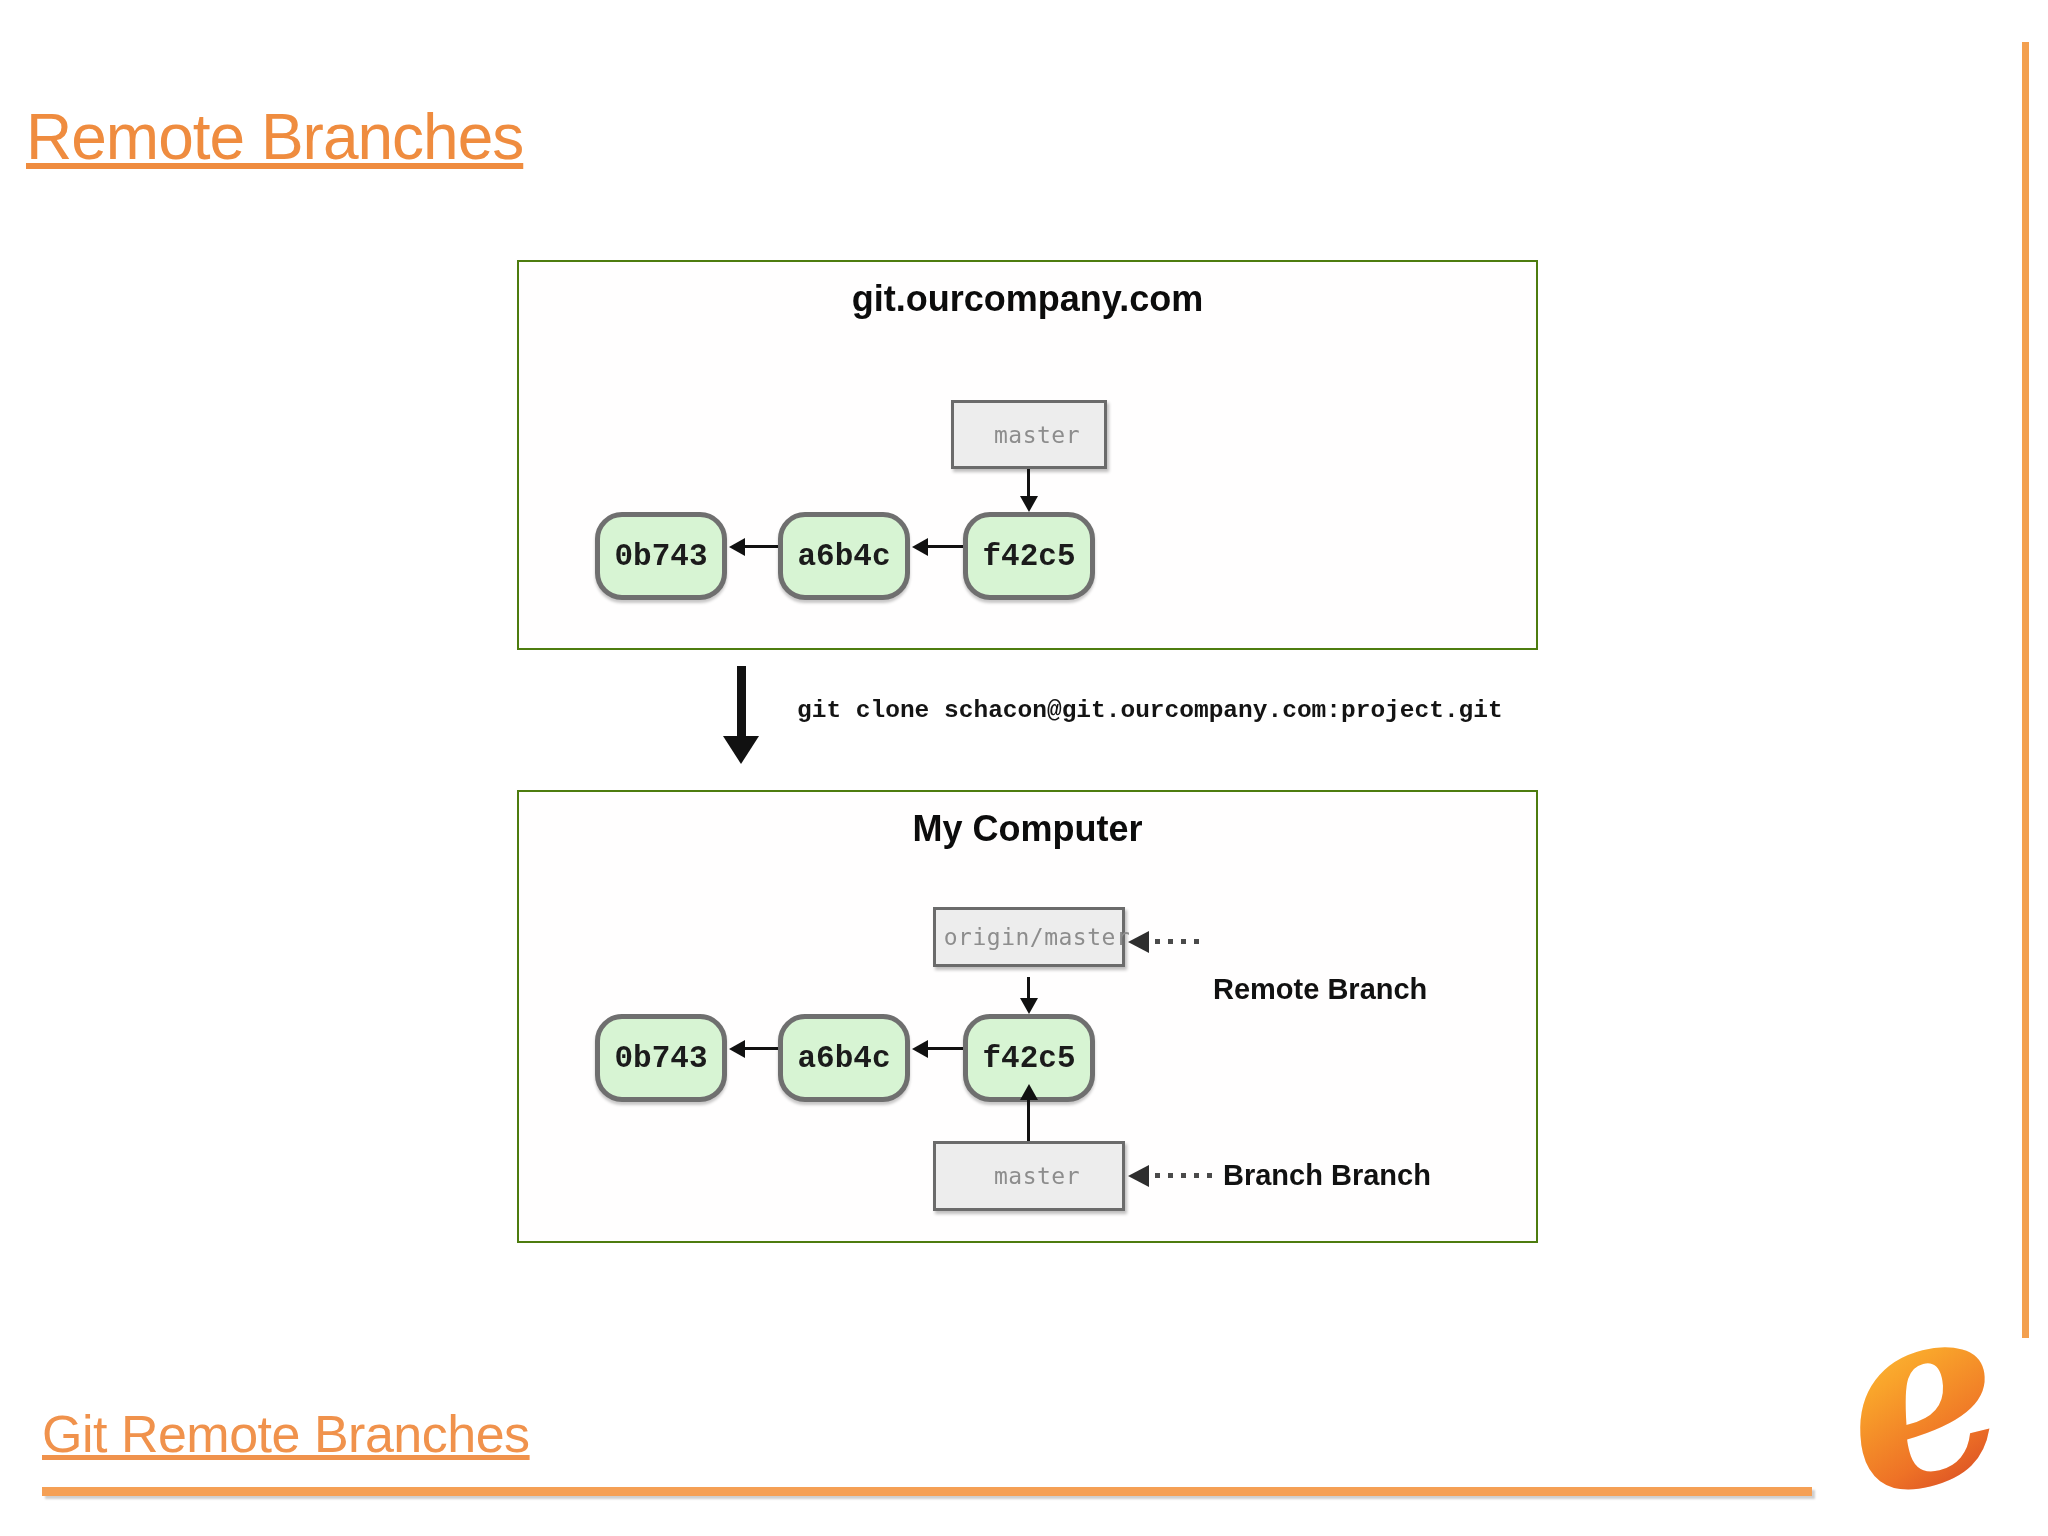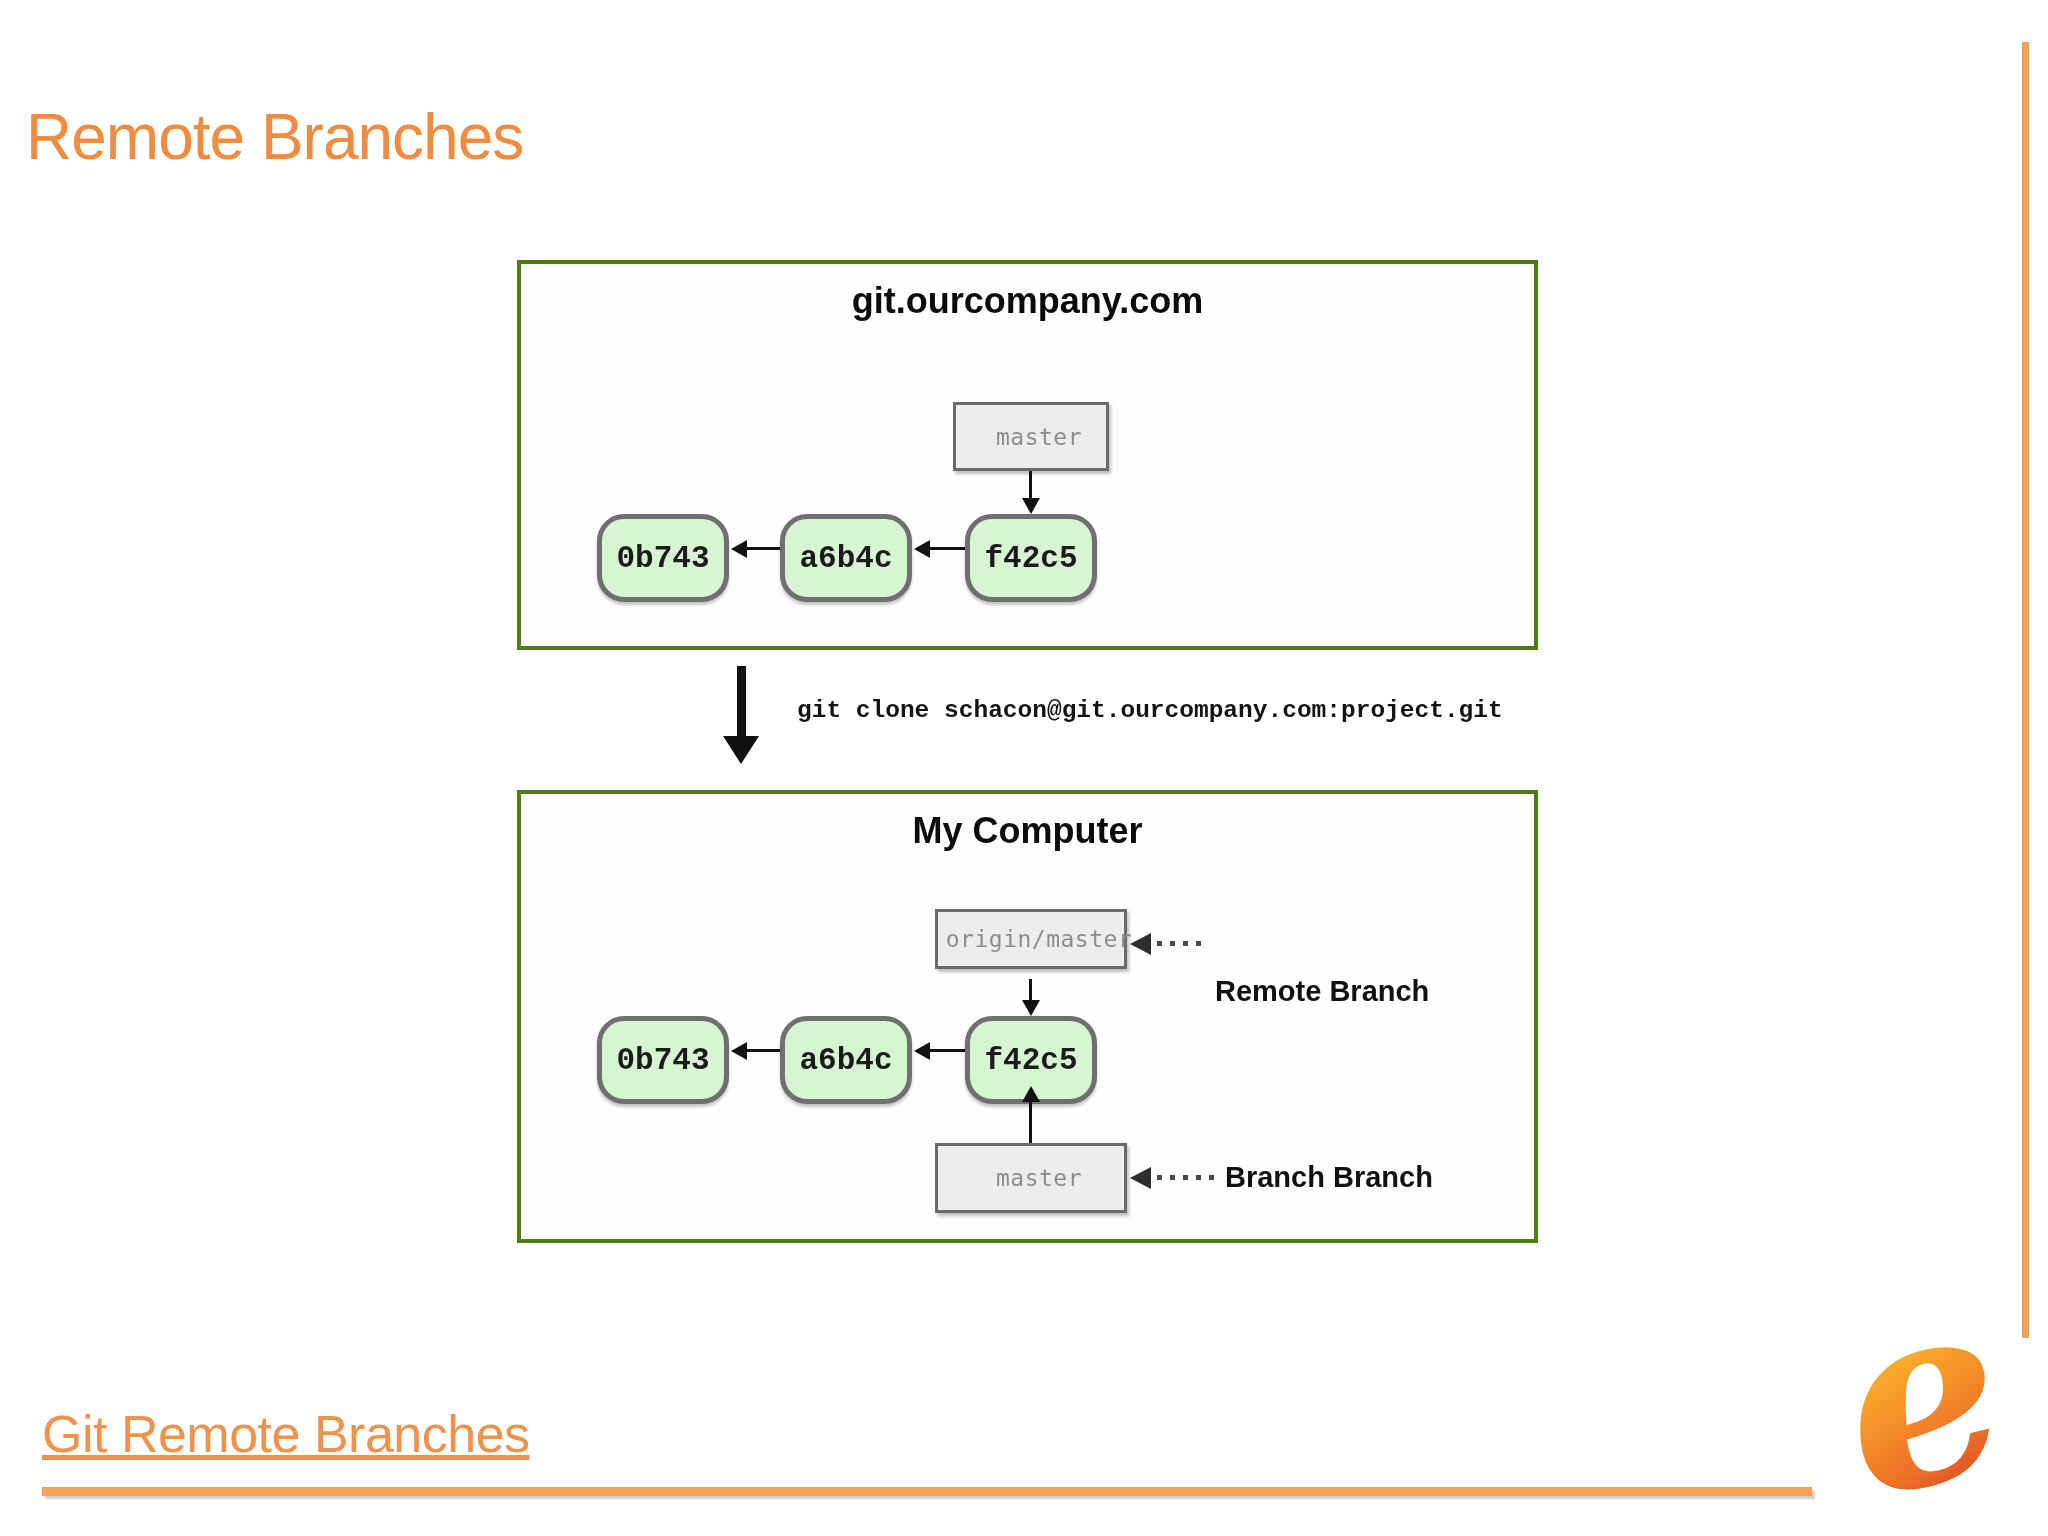--- a/index.html
+++ b/index.html
@@ -13,25 +13,25 @@
     --branch-text:#8D8D8D;
   }
   html,body{margin:0;padding:0;}
   body{
     width:2048px;height:1536px;position:relative;overflow:hidden;
     background:#ffffff;font-family:"Liberation Sans",sans-serif;
   }
   .abs{position:absolute;}
   .slide-title{
     left:26px;top:100px;font-size:64px;letter-spacing:-1px;
-    color:var(--title-orange);white-space:nowrap;
+    color:var(--title-orange);white-space:nowrap;text-decoration:underline;
   }
   
   .repo-box{
-    box-sizing:border-box;border:4px solid #4d7c0f;background:#fffefe;
+    box-sizing:border-box;border:2px solid #4d7c0f;background:#fffefe;
   }
   #remote-box{left:517px;top:260px;width:1021px;height:390px;}
   #local-box{left:517px;top:790px;width:1021px;height:453px;}
   .repo-title{
     left:0;top:16px;width:100%;text-align:center;
     font-weight:bold;font-size:36px;color:#0c0c0c;white-space:nowrap;
   }
   
   .branch-box{
     box-sizing:border-box;background:var(--branch-fill);

